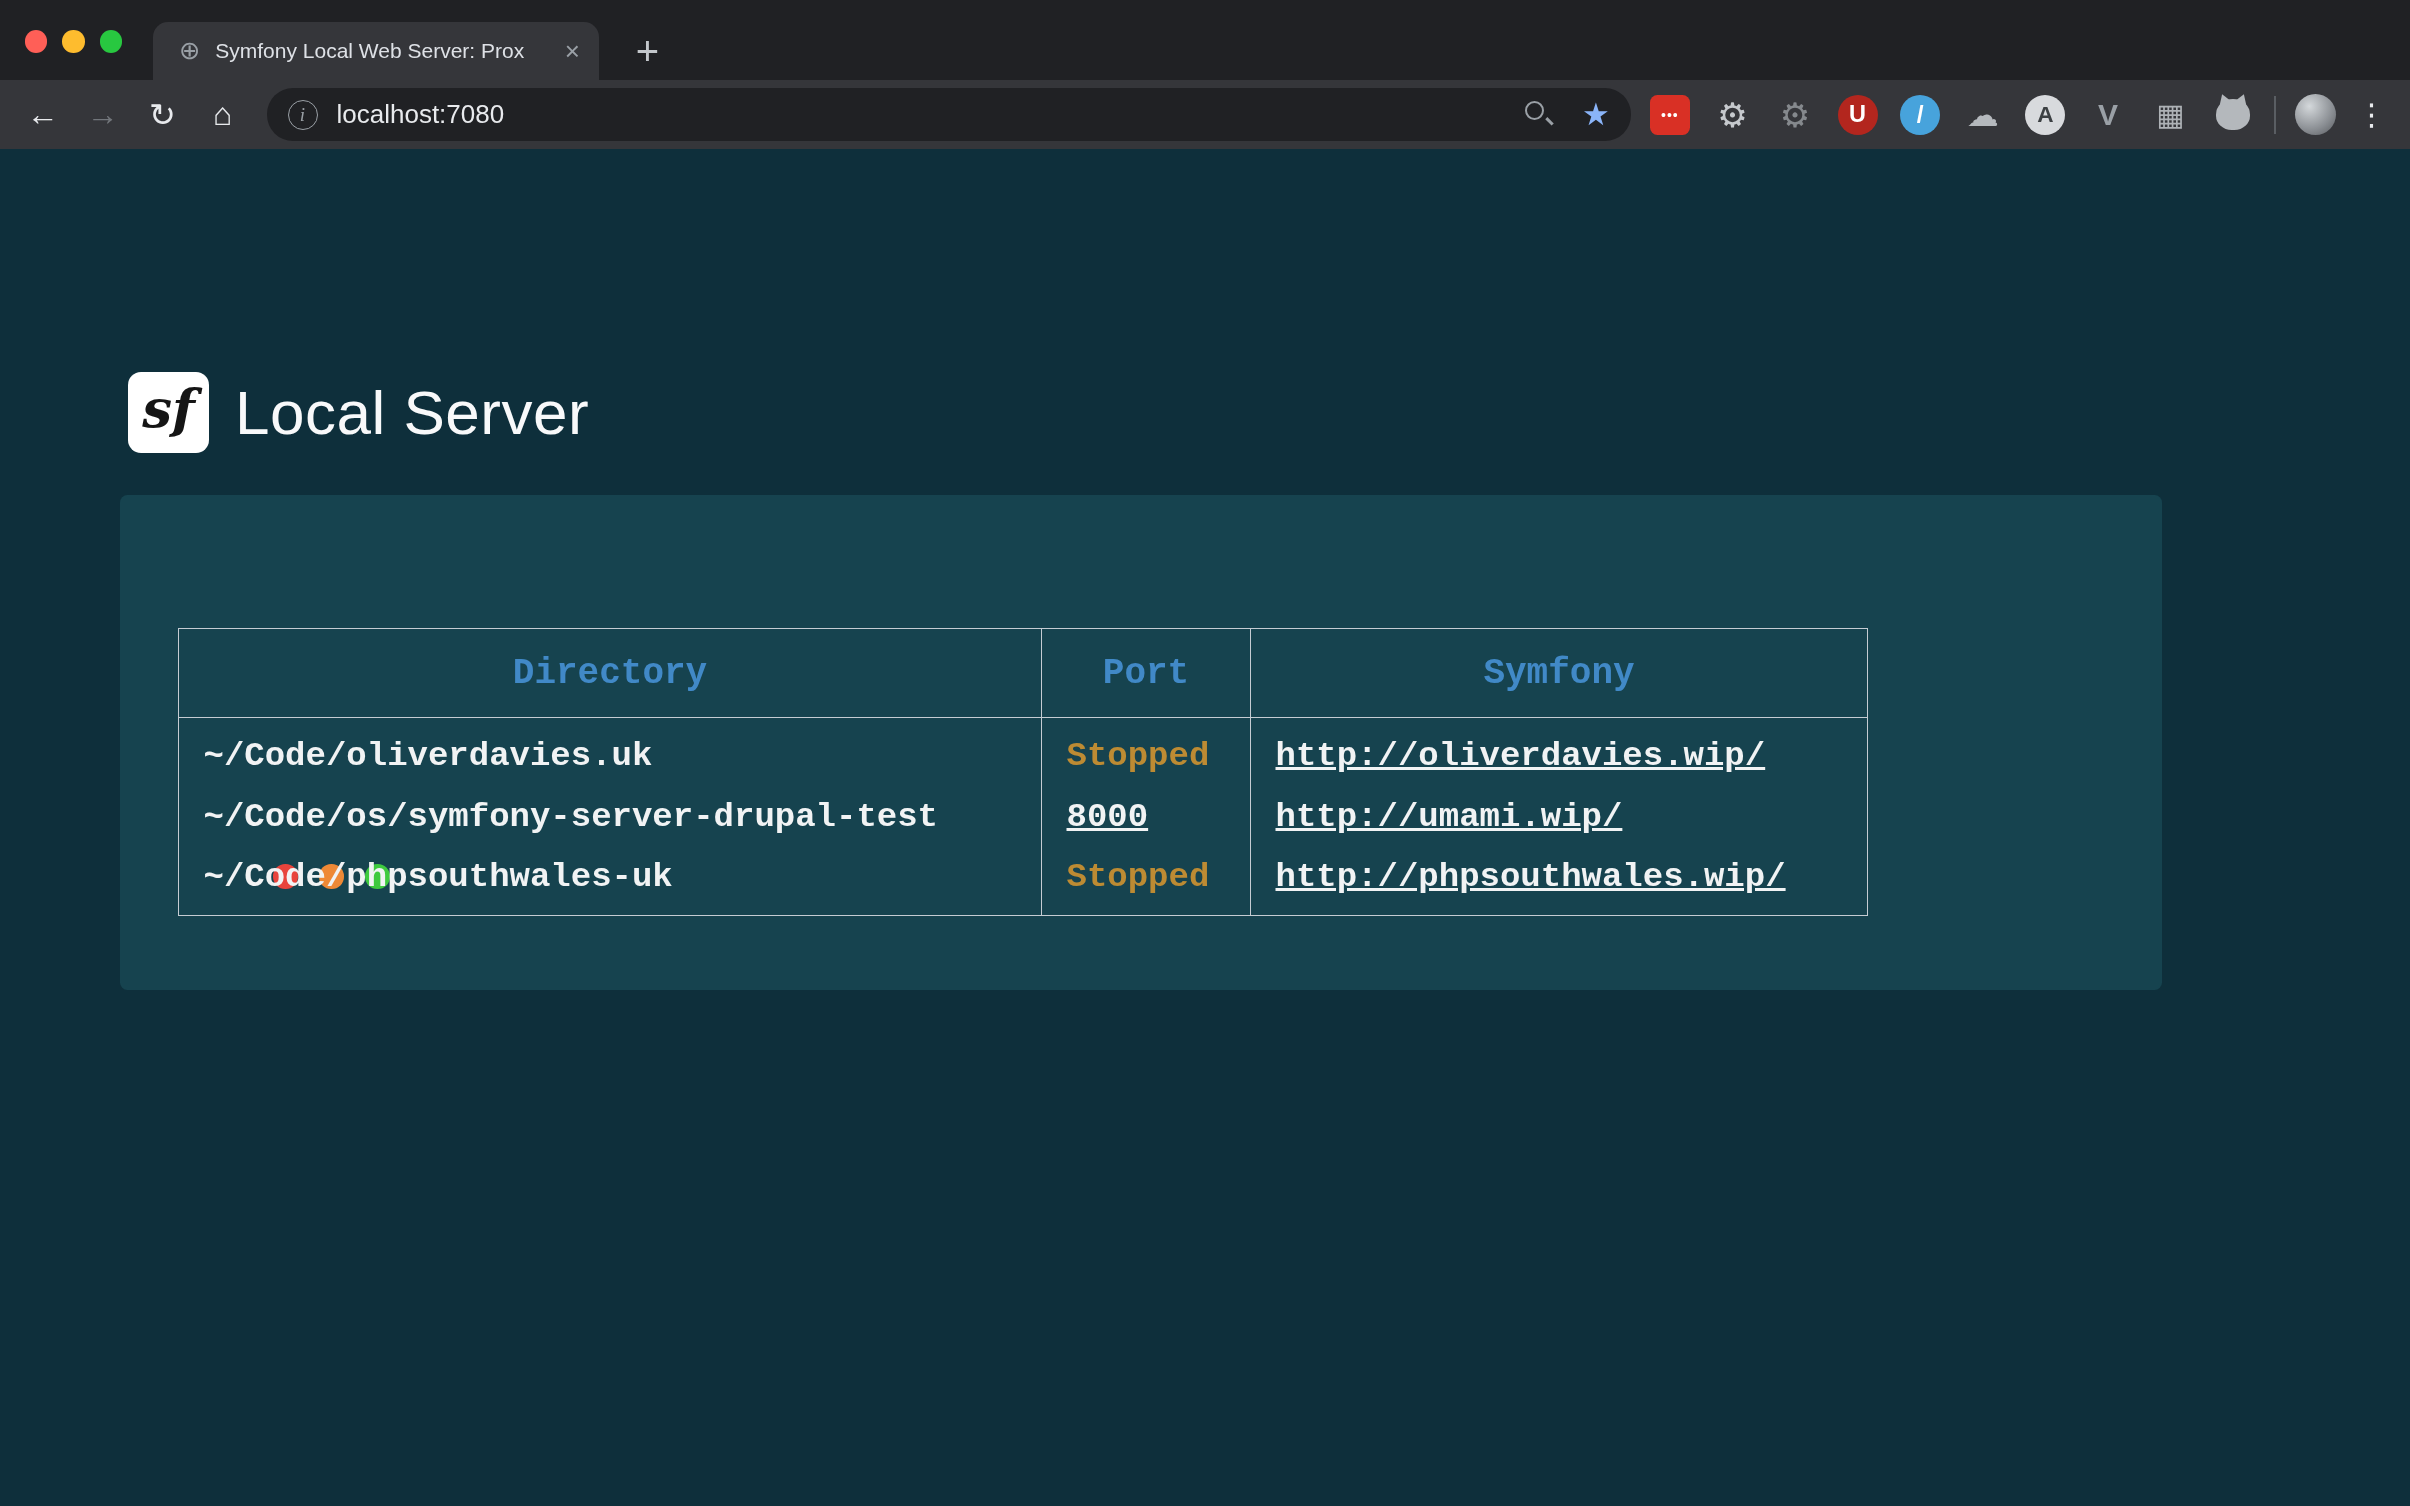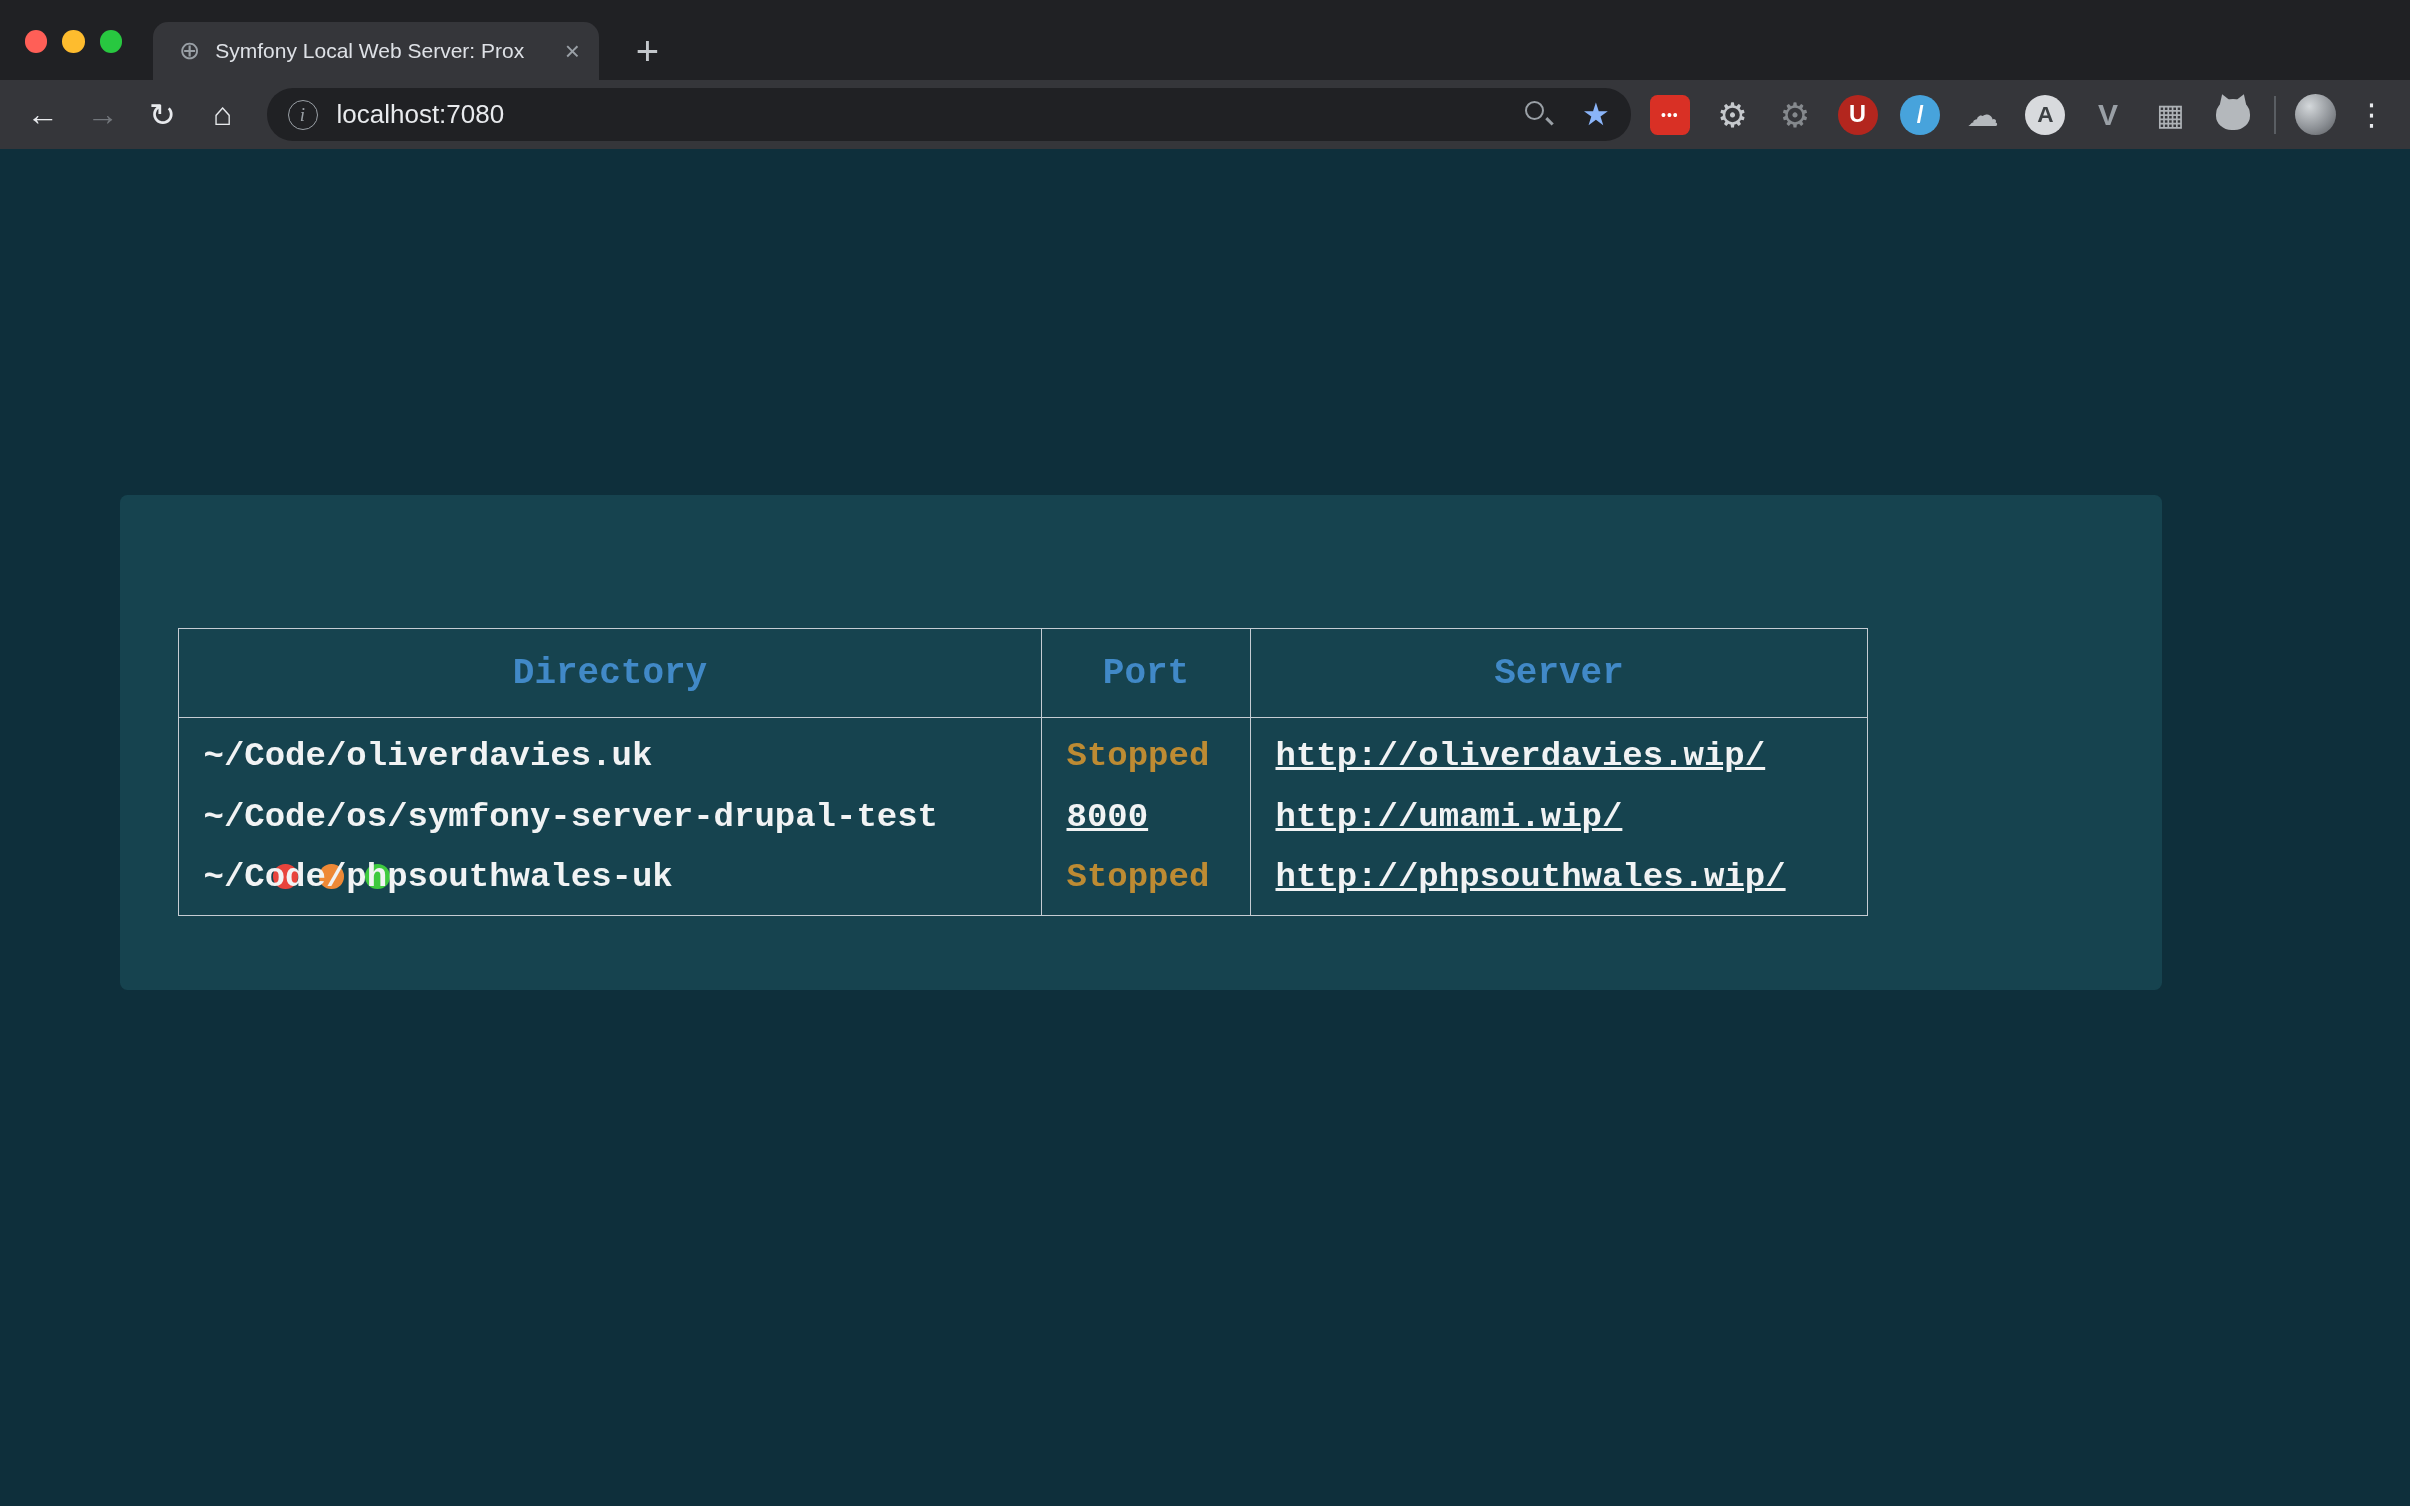--- a/index.html
+++ b/index.html
@@ -222,39 +222,45 @@
           <span class="octo"></span>
         </span>
     </div>
     <span class="separator"></span>
     <span class="avatar"></span>
     <span class="menu">⋮</span>
   </div>
 </div>
 
 <div class="page">
+  <div class="brand">
+    <div class="logo">
+      <span>sf</span>
+    </div>
+    <h1 class="brand-title">Local Server</h1>
+  </div>
 
   <div class="card">
     <div class="win-dots">
       <span class="wdot red"></span>
       <span class="wdot orange"></span>
       <span class="wdot green"></span>
     </div>
 
     <table class="server-table">
       <colgroup>
         <col class="c-dir">
           <col class="c-port">
           <col class="c-domain">
       </colgroup>
       <thead>
         <tr>
           <th>Directory</th>
           <th>Port</th>
-          <th>Server</th>
+          <th>Symfony</th>
         </tr>
       </thead>
       <tbody>
         <tr>
           <td class="dir">~/Code/oliverdavies.uk</td>
           <td class="port"><span class="stopped">Stopped</span></td>
           <td class="domain"><a>http://oliverdavies.wip/</a></td>
         </tr>
         <tr>
           <td class="dir">~/Code/os/symfony-server-drupal-test</td>

